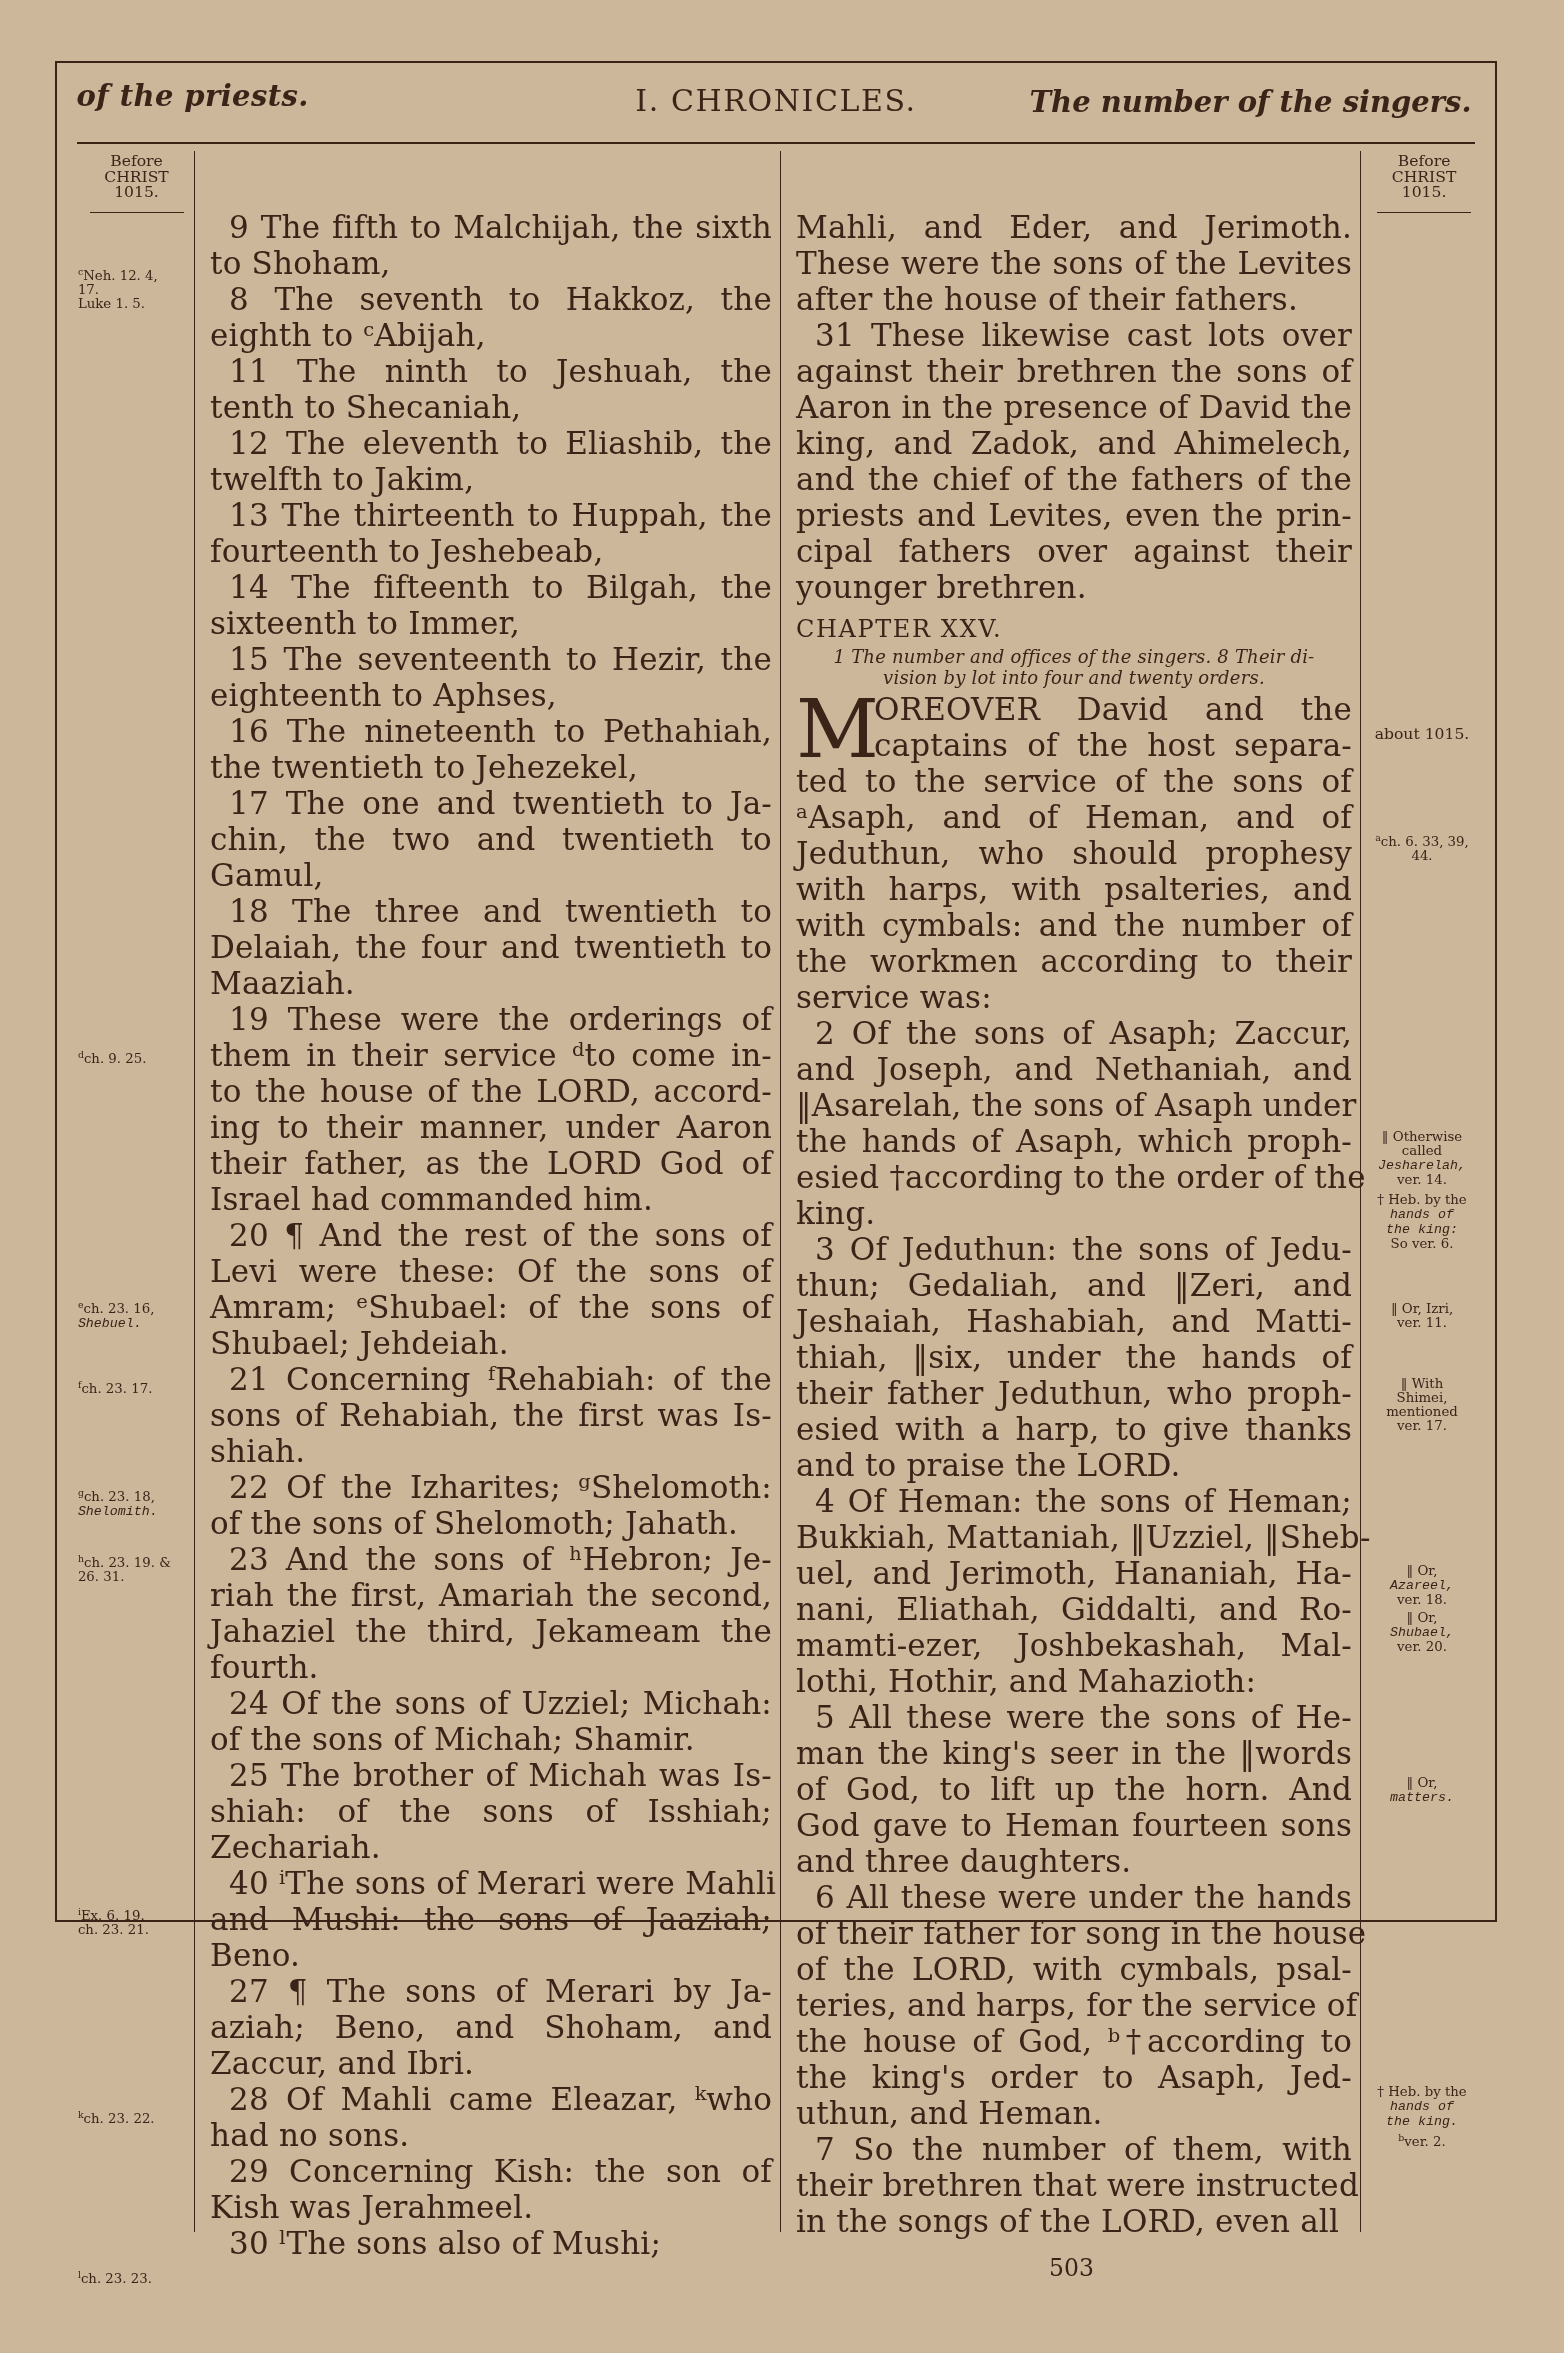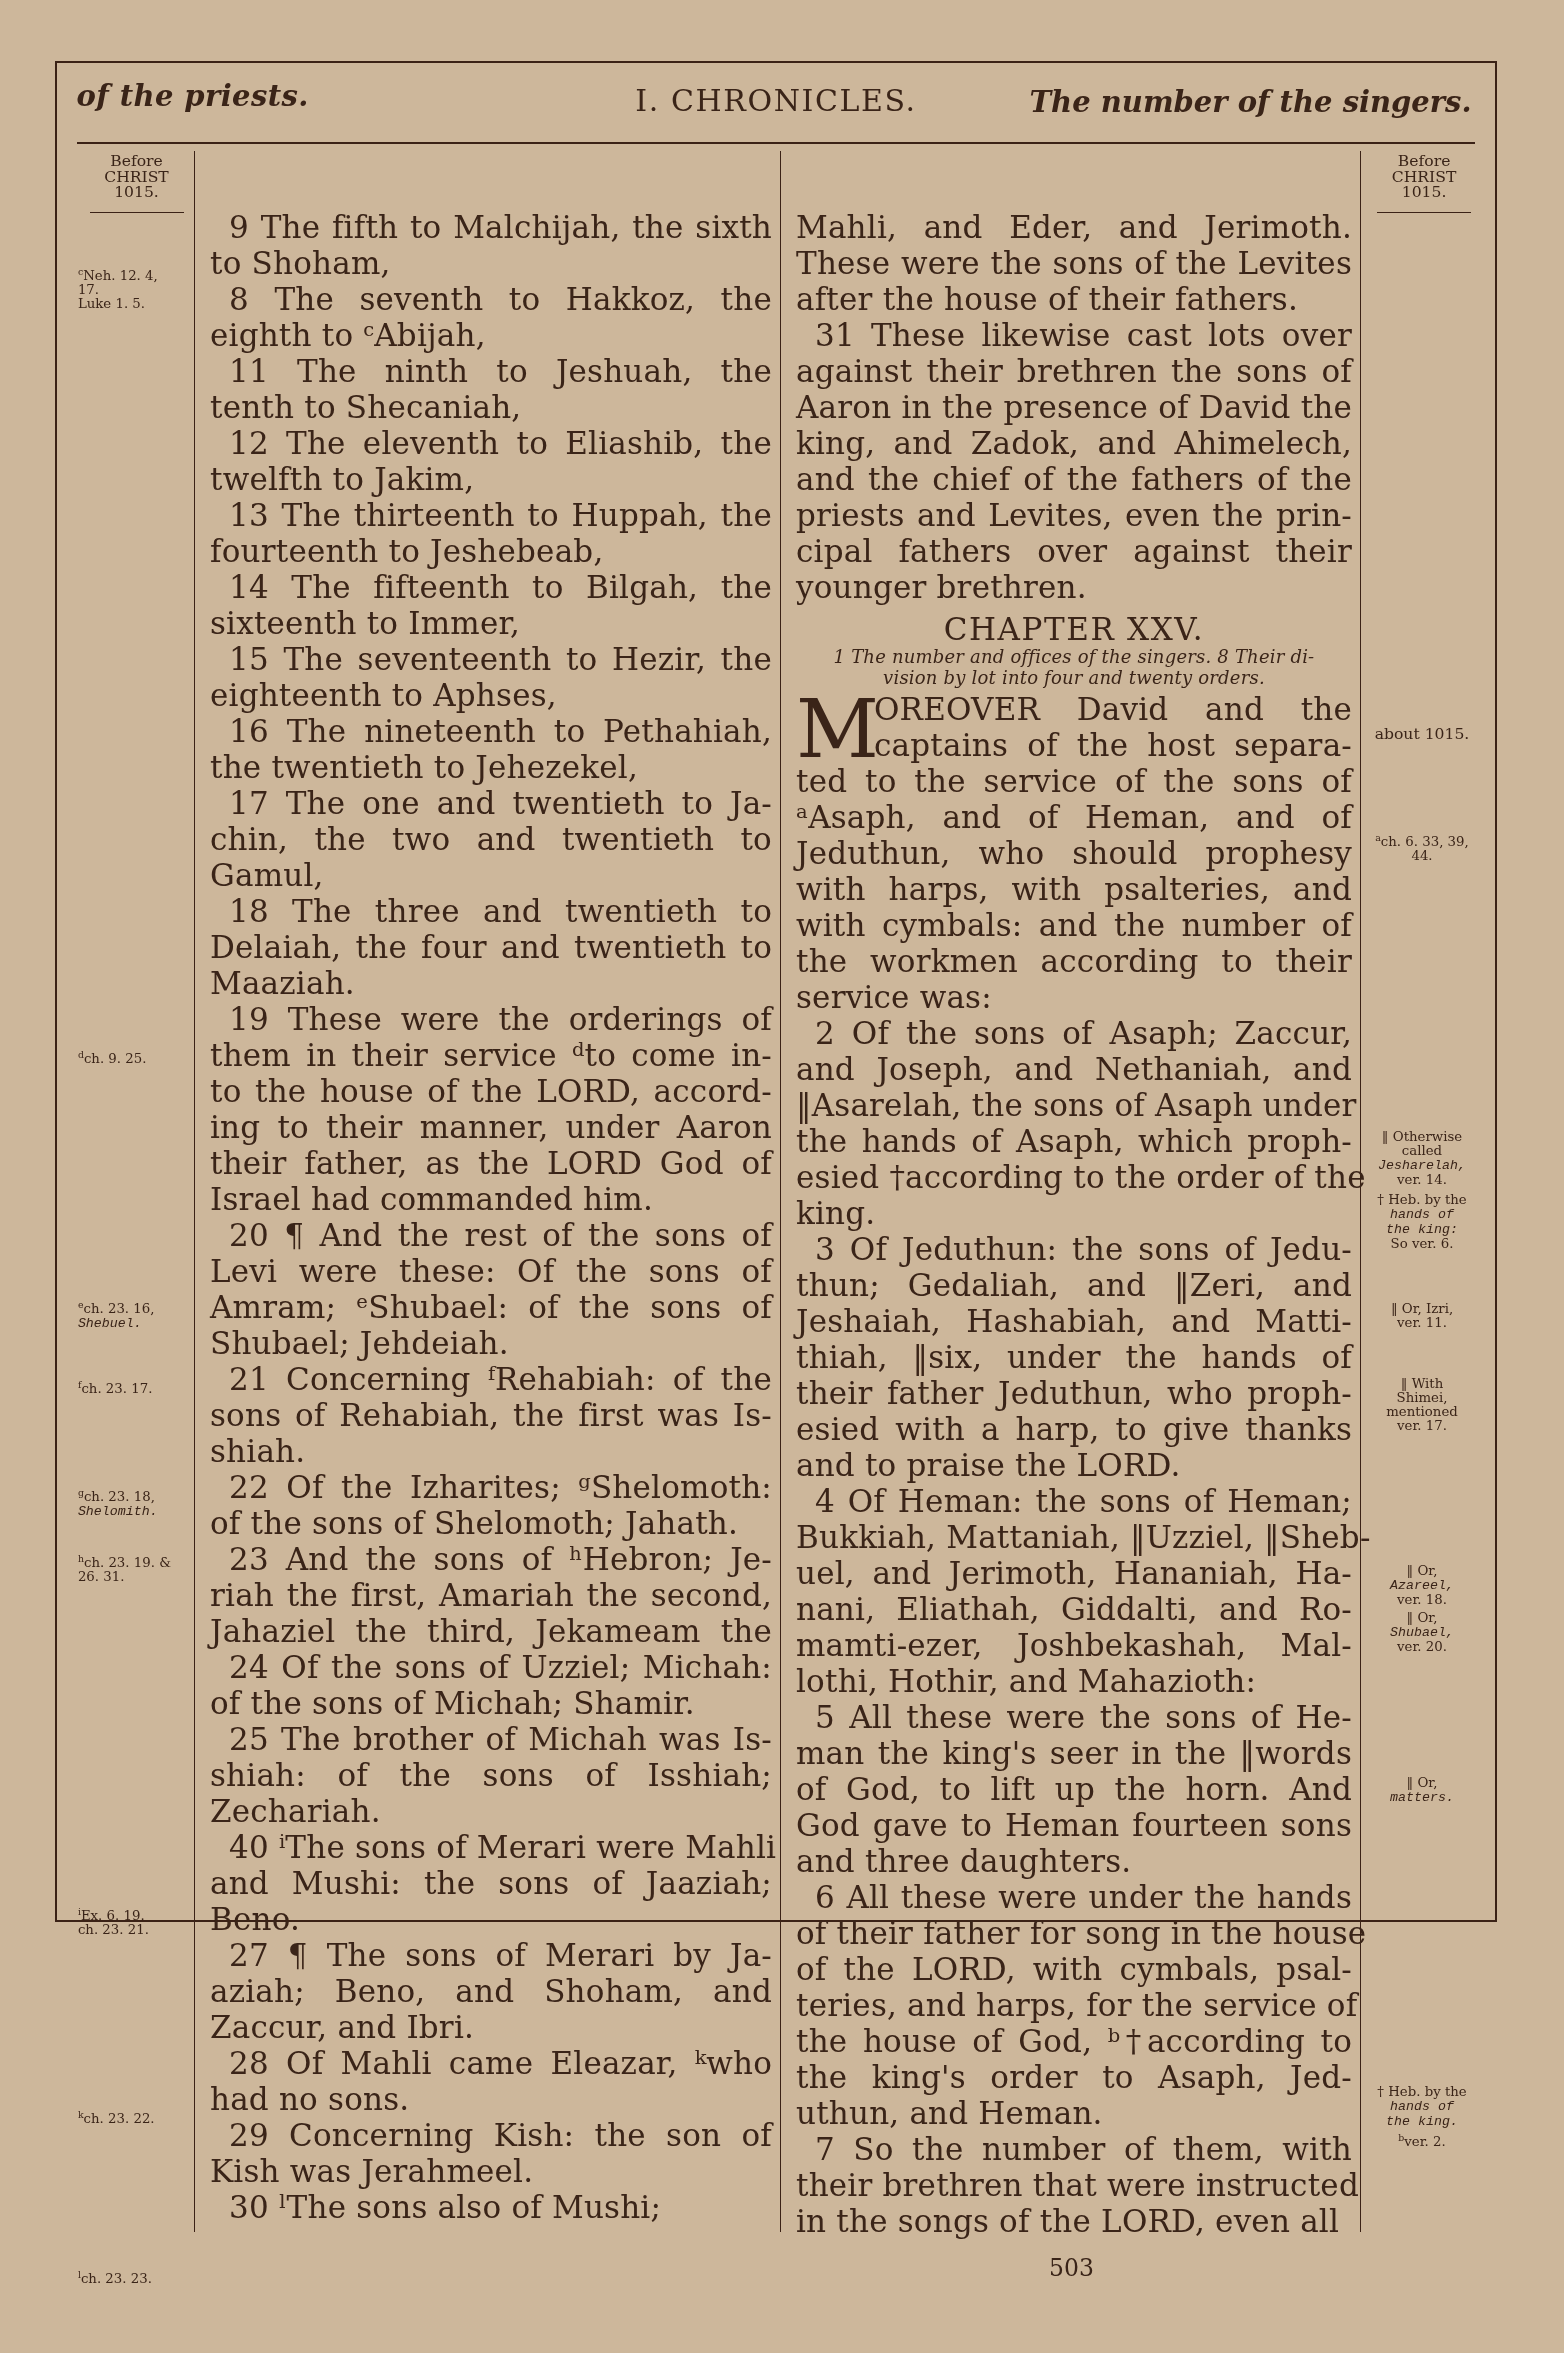--- a/index.html
+++ b/index.html
@@ -74,21 +74,21 @@
     text-align: justify;
     letter-spacing: 0.2px;
   }
   .col-left { left: 153px; width: 562px; top: 146px; }
   .col-right { left: 739px; width: 556px; top: 146px; }
   .line { white-space: nowrap; text-align-last: justify; display: block; height: 36px; overflow: visible; }
   .line.last { text-align-last: left; }
   .indent { padding-left: 19px; }
 
   .chapter-heading {
-    text-align: center; font-size: 31px; letter-spacing: 1.6px;
+    font-size: 24px; letter-spacing: 1.6px;
     height: 36px; line-height: 36px; margin-top: 6.3px;
   }
   .chapter-summary {
     font-style: italic; font-size: 18px; line-height: 20.3px;
     text-align: center; margin-bottom: 3.1px;
   }
   .dropcap-para { position: relative; }
   .dropcap {
     position: absolute; left: 0; top: 1.6px;
     font-size: 81px; line-height: 72px; font-weight: normal;
@@ -251,20 +251,21 @@
       <span class="line">Amram; ᵉShubael: of the sons of</span>
       <span class="line last">Shubael; Jehdeiah.</span>
       <span class="line indent">21 Concerning ᶠRehabiah: of the</span>
       <span class="line">sons of Rehabiah, the first was Is-</span>
       <span class="line last">shiah.</span>
       <span class="line indent">22 Of the Izharites; ᵍShelomoth:</span>
       <span class="line last">of the sons of Shelomoth; Jahath.</span>
       <span class="line indent">23 And the sons of ʰHebron; Je-</span>
       <span class="line">riah the first, Amariah the second,</span>
       <span class="line">Jahaziel the third, Jekameam the</span>
+      <span class="line last">fourth.</span>
       <span class="line indent">24 Of the sons of Uzziel; Michah:</span>
       <span class="line last">of the sons of Michah; Shamir.</span>
       <span class="line indent">25 The brother of Michah was Is-</span>
       <span class="line">shiah: of the sons of Isshiah;</span>
       <span class="line last">Zechariah.</span>
       <span class="line indent">40 ⁱThe sons of Merari were Mahli</span>
       <span class="line">and Mushi: the sons of Jaaziah;</span>
       <span class="line last">Beno.</span>
       <span class="line indent">27 ¶ The sons of Merari by Ja-</span>
       <span class="line">aziah; Beno, and Shoham, and</span>

